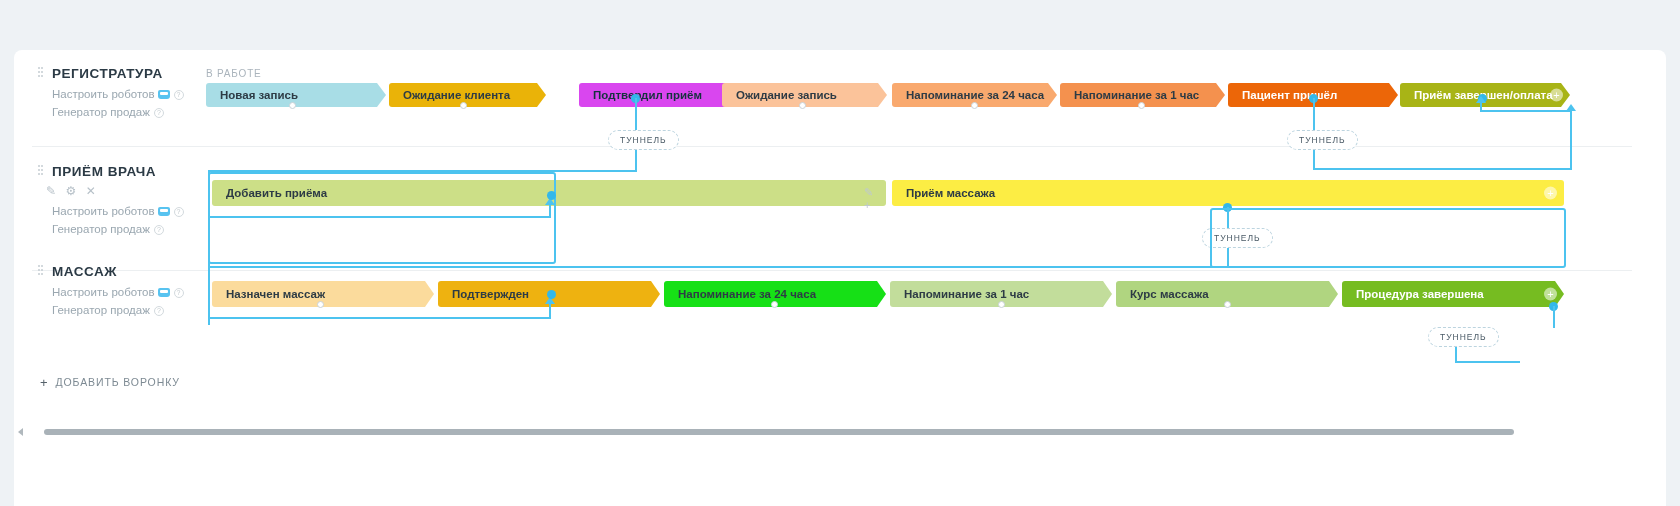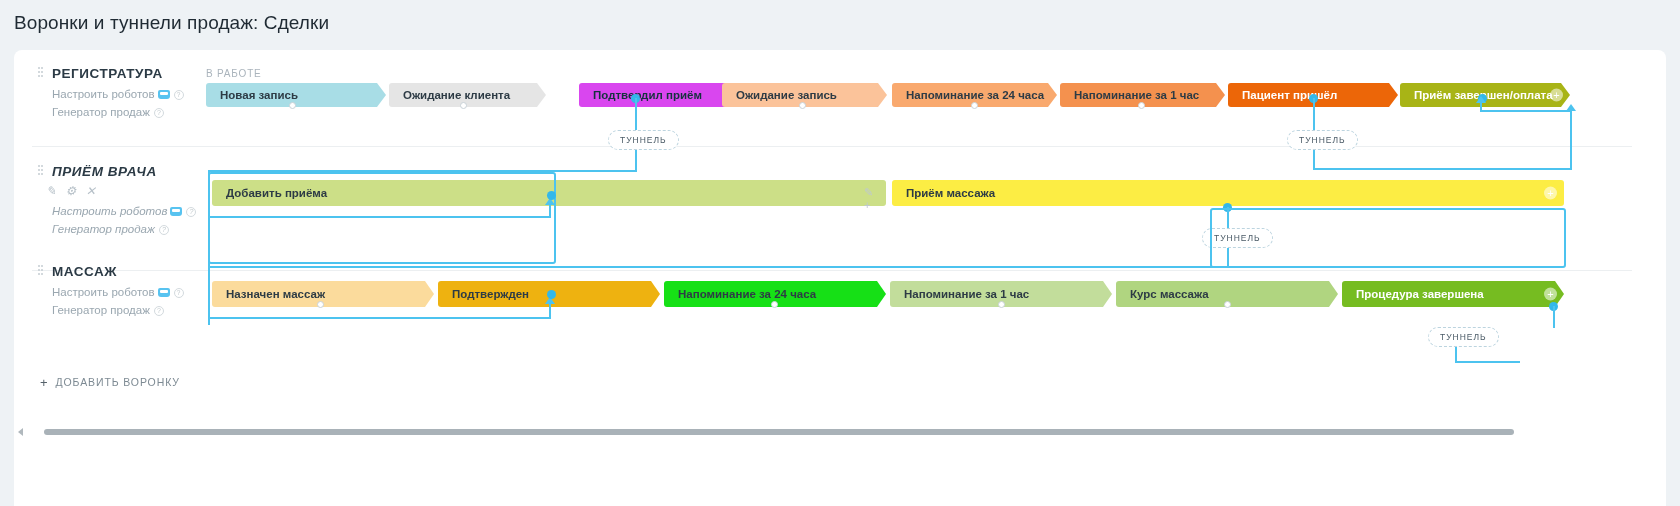--- a/index.html
+++ b/index.html
@@ -154,21 +154,20 @@
   .scroll-thumb {
     position: absolute; left: 30px; top: 4px; width: 1470px; height: 6px;
     background: #a9b2b8; border-radius: 3px; cursor: pointer;
   }
 </style>
 </head>
 <body>
 
 <div id="root">
 
-  <div class="page-title">Воронки и туннели продаж: Сделки</div>
 
   <div class="card">
     <div class="canvas">
 
       <div class="funnel-head" style="top:14px;">
         <span class="grip">
             <i></i>
             <i></i>
             <i></i>
             <i></i>
@@ -183,21 +182,21 @@
           <span>Генератор продаж</span><span class="qmark">?</span>
         </div>
       </div>
 
       <div class="inwork" style="left:192px; top:18px;">в работе</div>
 
       <div class="stages">
         <div class="stage arrow" style="left:192px; top:33px; width:180px; background:#a8dde6;"><span>Новая запись</span></div>
         <div class="stage-dot" style="left:275px; top:52px;"></div>
 
-        <div class="stage arrow" style="left:375px; top:33px; width:157px; background:#e5e5e5;"><span>Ожидание клиента</span></div>
+        <div class="stage arrow" style="left:375px; top:33px; width:157px; background:#eab308;"><span>Ожидание клиента</span></div>
         <div class="stage-dot" style="left:446px; top:52px;"></div>
 
         <div class="stage arrow" style="left:565px; top:33px; width:170px; background:#d946ef; color:#15323e;"><span>Подтвердил приём</span></div>
 
         <div class="stage arrow" style="left:708px; top:33px; width:165px; background:#fbc39a;"><span>Ожидание запись</span></div>
         <div class="stage-dot" style="left:785px; top:52px;"></div>
 
         <div class="stage arrow" style="left:878px; top:33px; width:165px; background:#f9a96e;"><span>Напоминание за 24 часа</span></div>
         <div class="stage-dot" style="left:957px; top:52px;"></div>
 
@@ -207,21 +206,21 @@
         <div class="stage arrow" style="left:1214px; top:33px; width:170px; background:#ec6608; color:#fff;"><span>Пациент пришёл</span></div>
 
         <div class="stage arrow" style="left:1386px; top:33px; width:170px; background:#a8b416; color:#ffffff;">
           <span>Приём завершен/оплата</span>
           <span class="plus">+</span>
         </div>
       </div>
 
       <div class="row-sep" style="top:96px;"></div>
 
-      <div class="funnel-head" style="top:112px;font-style:italic;">
+      <div class="funnel-head" style="top:112px;">
         <span class="grip">
             <i></i>
             <i></i>
             <i></i>
             <i></i>
             <i></i>
             <i></i>
           </span>
         <span class="funnel-name">Приём врача</span>
         <span class="head-actions">

